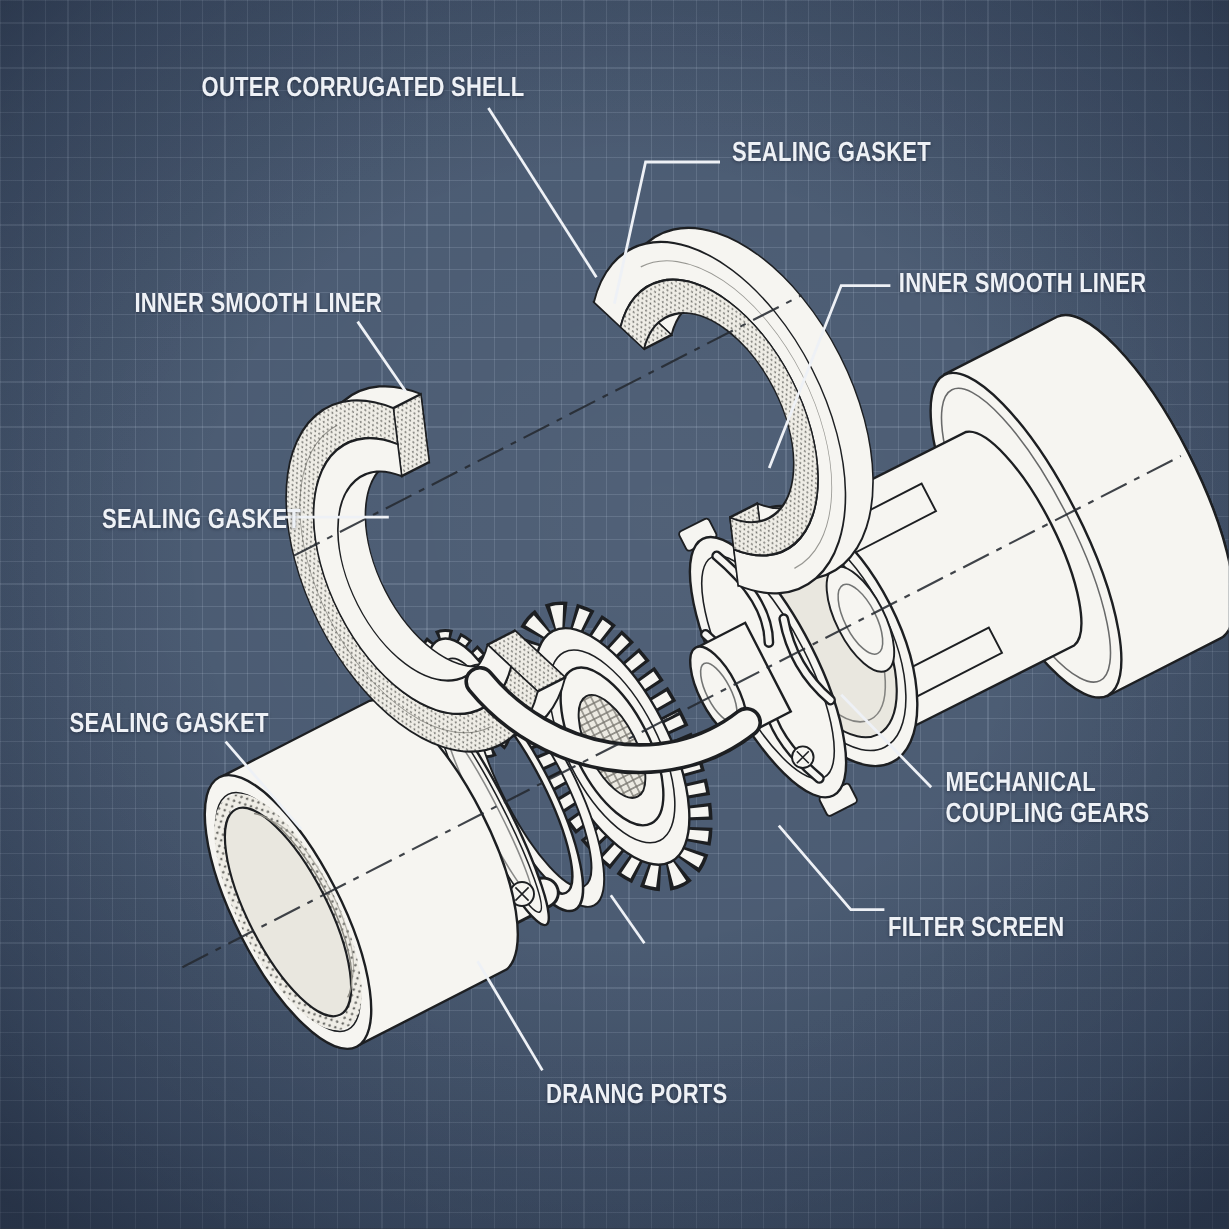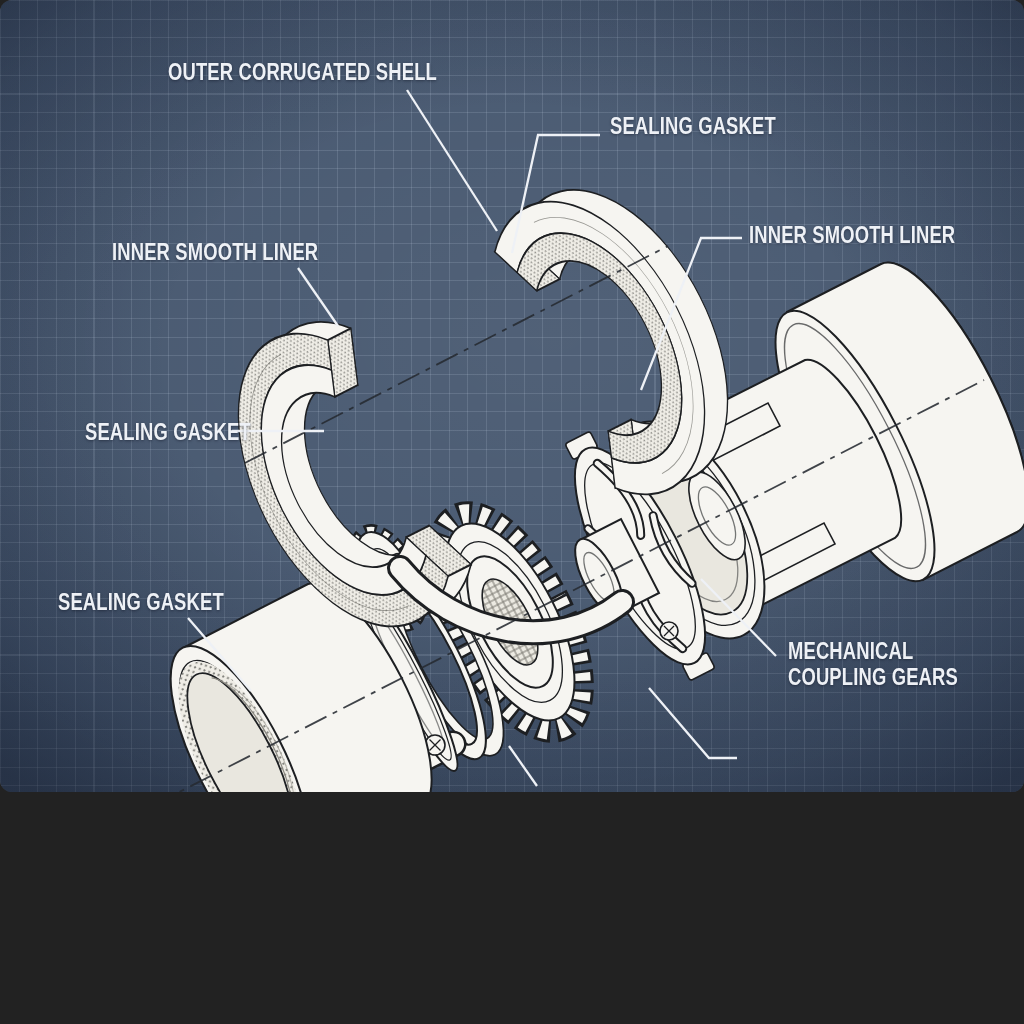--- a/index.html
+++ b/index.html
@@ -1,22 +1,21 @@
 <!DOCTYPE html>
 <html style="--bg-base: #46576f; --bg-deep: #2b3950; --grid-line: rgba(210,224,242,0.15); --line-art: #1d1f22; --part-fill: #f6f5f1; --interior-fill: #e9e7df; --label-color: #eef1f6; --leader-color: #eef1f6;"><head>
 <meta charset="utf-8">
 <style>
   html,body{margin:0;padding:0;background:#222;}
   .stage{
-    position:relative;width:1024px;height:792px;overflow:hidden;
+    position:relative;width:1024px;height:1024px;overflow:hidden;
     background:
       radial-gradient(ellipse 130% 115% at 54% 42%, rgba(255,255,255,0.06), rgba(0,0,0,0) 60%),
       radial-gradient(ellipse 145% 135% at 50% 48%, var(--bg-base) 28%, #3c4c66 68%, var(--bg-deep) 100%);
     font-family:"Liberation Sans", sans-serif;
-    border-radius:12px;
   }
   .stage::before{
     content:"";position:absolute;inset:0;z-index:0;
     background-image:
       repeating-linear-gradient(to right, var(--grid-line) 0 1px, transparent 1px 18.7px),
       repeating-linear-gradient(to bottom, var(--grid-line) 0 1px, transparent 1px 18.7px);
   }
   .stage::after{
     content:"";position:absolute;inset:0;z-index:1;pointer-events:none;
     background:radial-gradient(ellipse 75% 70% at 50% 45%, rgba(0,0,0,0) 45%, rgba(12,20,36,0.28) 82%, rgba(8,14,28,0.45) 100%);
@@ -232,14 +231,16 @@
   </g>
 </svg>
 
 <div class="label" style="left:168px;top:59px"><span class="cond">OUTER CORRUGATED SHELL</span></div>
 <div class="label" style="left:610px;top:113px"><span class="cond">SEALING GASKET</span></div>
 <div class="label" style="left:112px;top:239px"><span class="cond">INNER SMOOTH LINER</span></div>
 <div class="label" style="left:749px;top:222px"><span class="cond">INNER SMOOTH LINER</span></div>
 <div class="label" style="left:85px;top:419px"><span class="cond">SEALING GASKET</span></div>
 <div class="label" style="left:58px;top:589px"><span class="cond">SEALING GASKET</span></div>
 <div class="label" style="left:788px;top:639px"><span class="cond wrap">MECHANICAL COUPLING GEARS</span></div>
+<div class="label" style="left:740px;top:759px"><span class="cond">FILTER SCREEN</span></div>
+<div class="label" style="left:455px;top:898px"><span class="cond">DRANNG PORTS</span></div>
 
 </div>
 
 </body></html>

